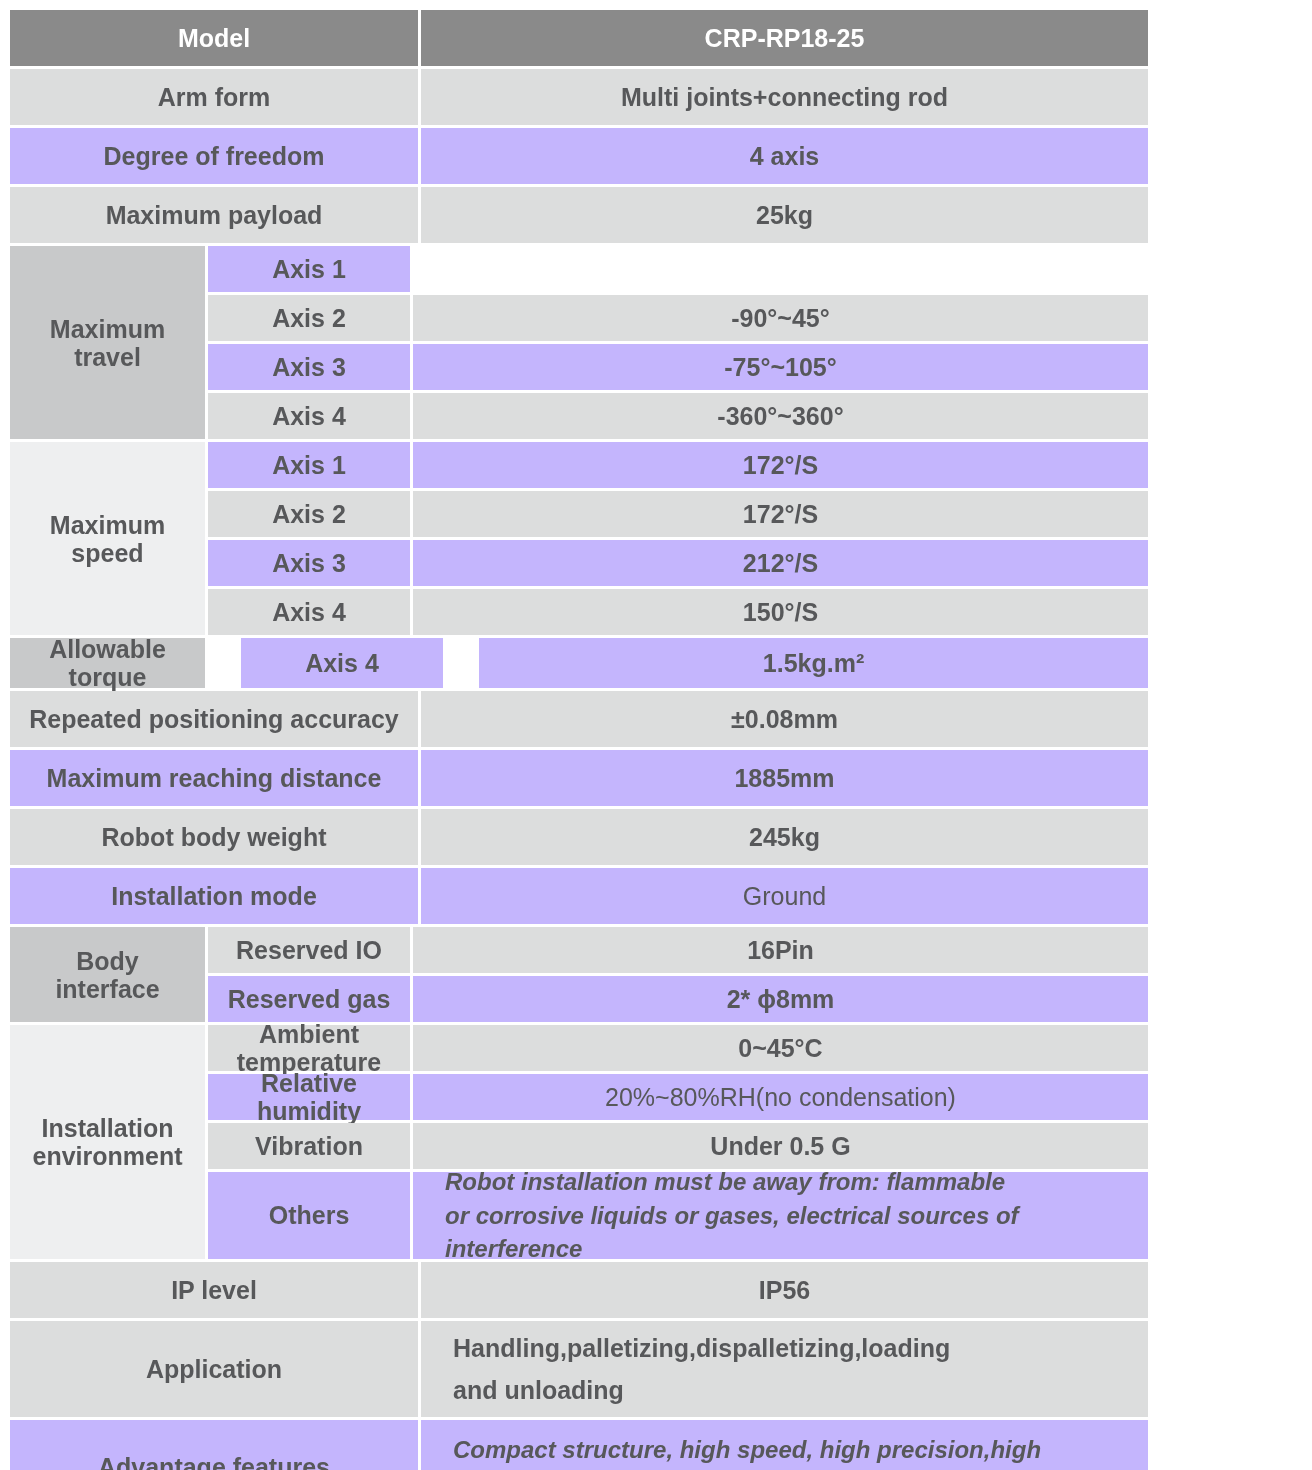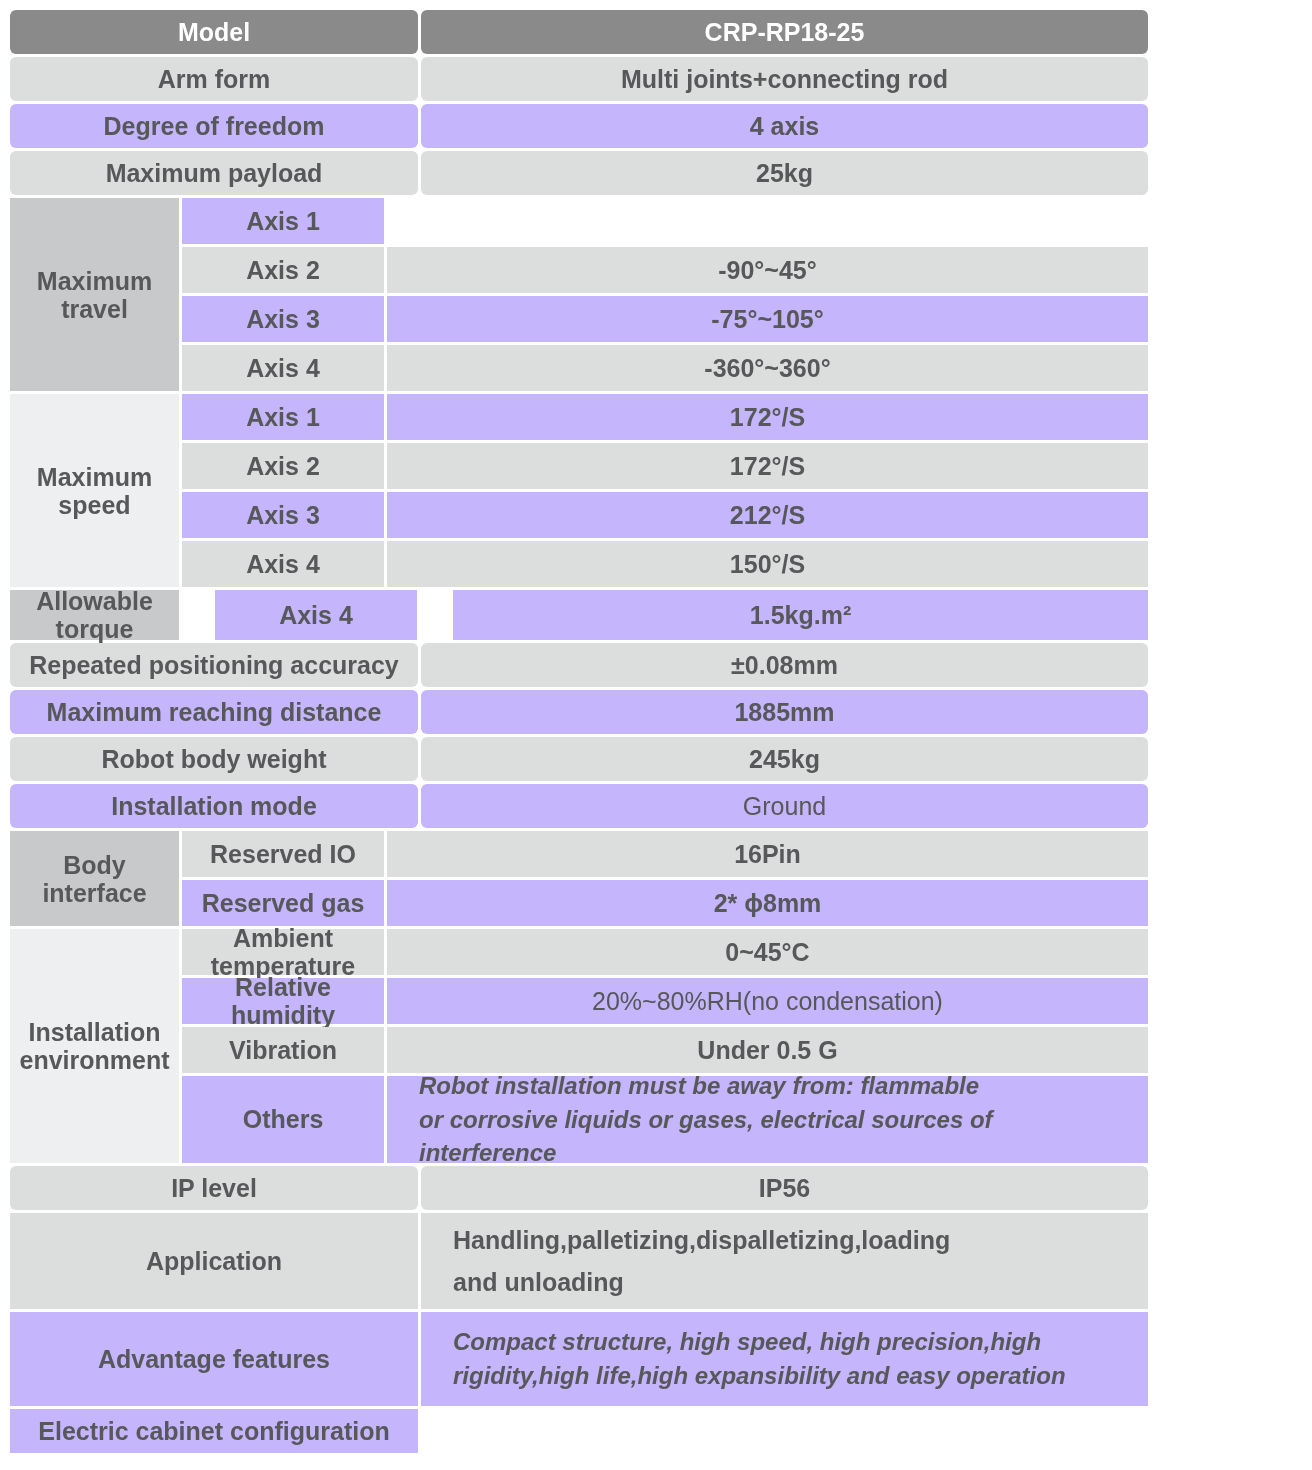--- a/index.html
+++ b/index.html
@@ -12,27 +12,27 @@
     margin:10px 0 0 10px;
     width:1138px;
     display:flex;flex-direction:column;gap:3px;
   }
   .row{display:flex;gap:3px;}
   .cell{
     display:flex;align-items:center;justify-content:center;
     text-align:center;color:#57585a;font-weight:600;font-size:25px;
     box-sizing:border-box;
   }
-  .cA{width:169px;flex:none;}
+  .cA{width:195px;flex:none;}
   .cB{width:202px;flex:none;}
   .cAB{width:408px;flex:none;}
   .cC{flex:1;}
   .sub{flex:1;display:flex;flex-direction:column;gap:3px;}
   .subrow{display:flex;gap:3px;height:46px;}
-  .h46{height:44px;border-radius:6px;}
+  .h46{height:56px;}
   .h50{height:50px;gap:36px;}
   .h87{height:87px !important;}
   .h94{height:94px;}
   .h96{height:96px;}
   .h44{height:44px;}
   .bg-dark{background:#8a8a8a;color:#ffffff;font-weight:700;}
   .bg-gray{background:#dcdddd;}
   .bg-white{background:#c4b5fd;}
   .bg-group{background:#c8c9ca;}
   .bg-light{background:#eeeff0;}

